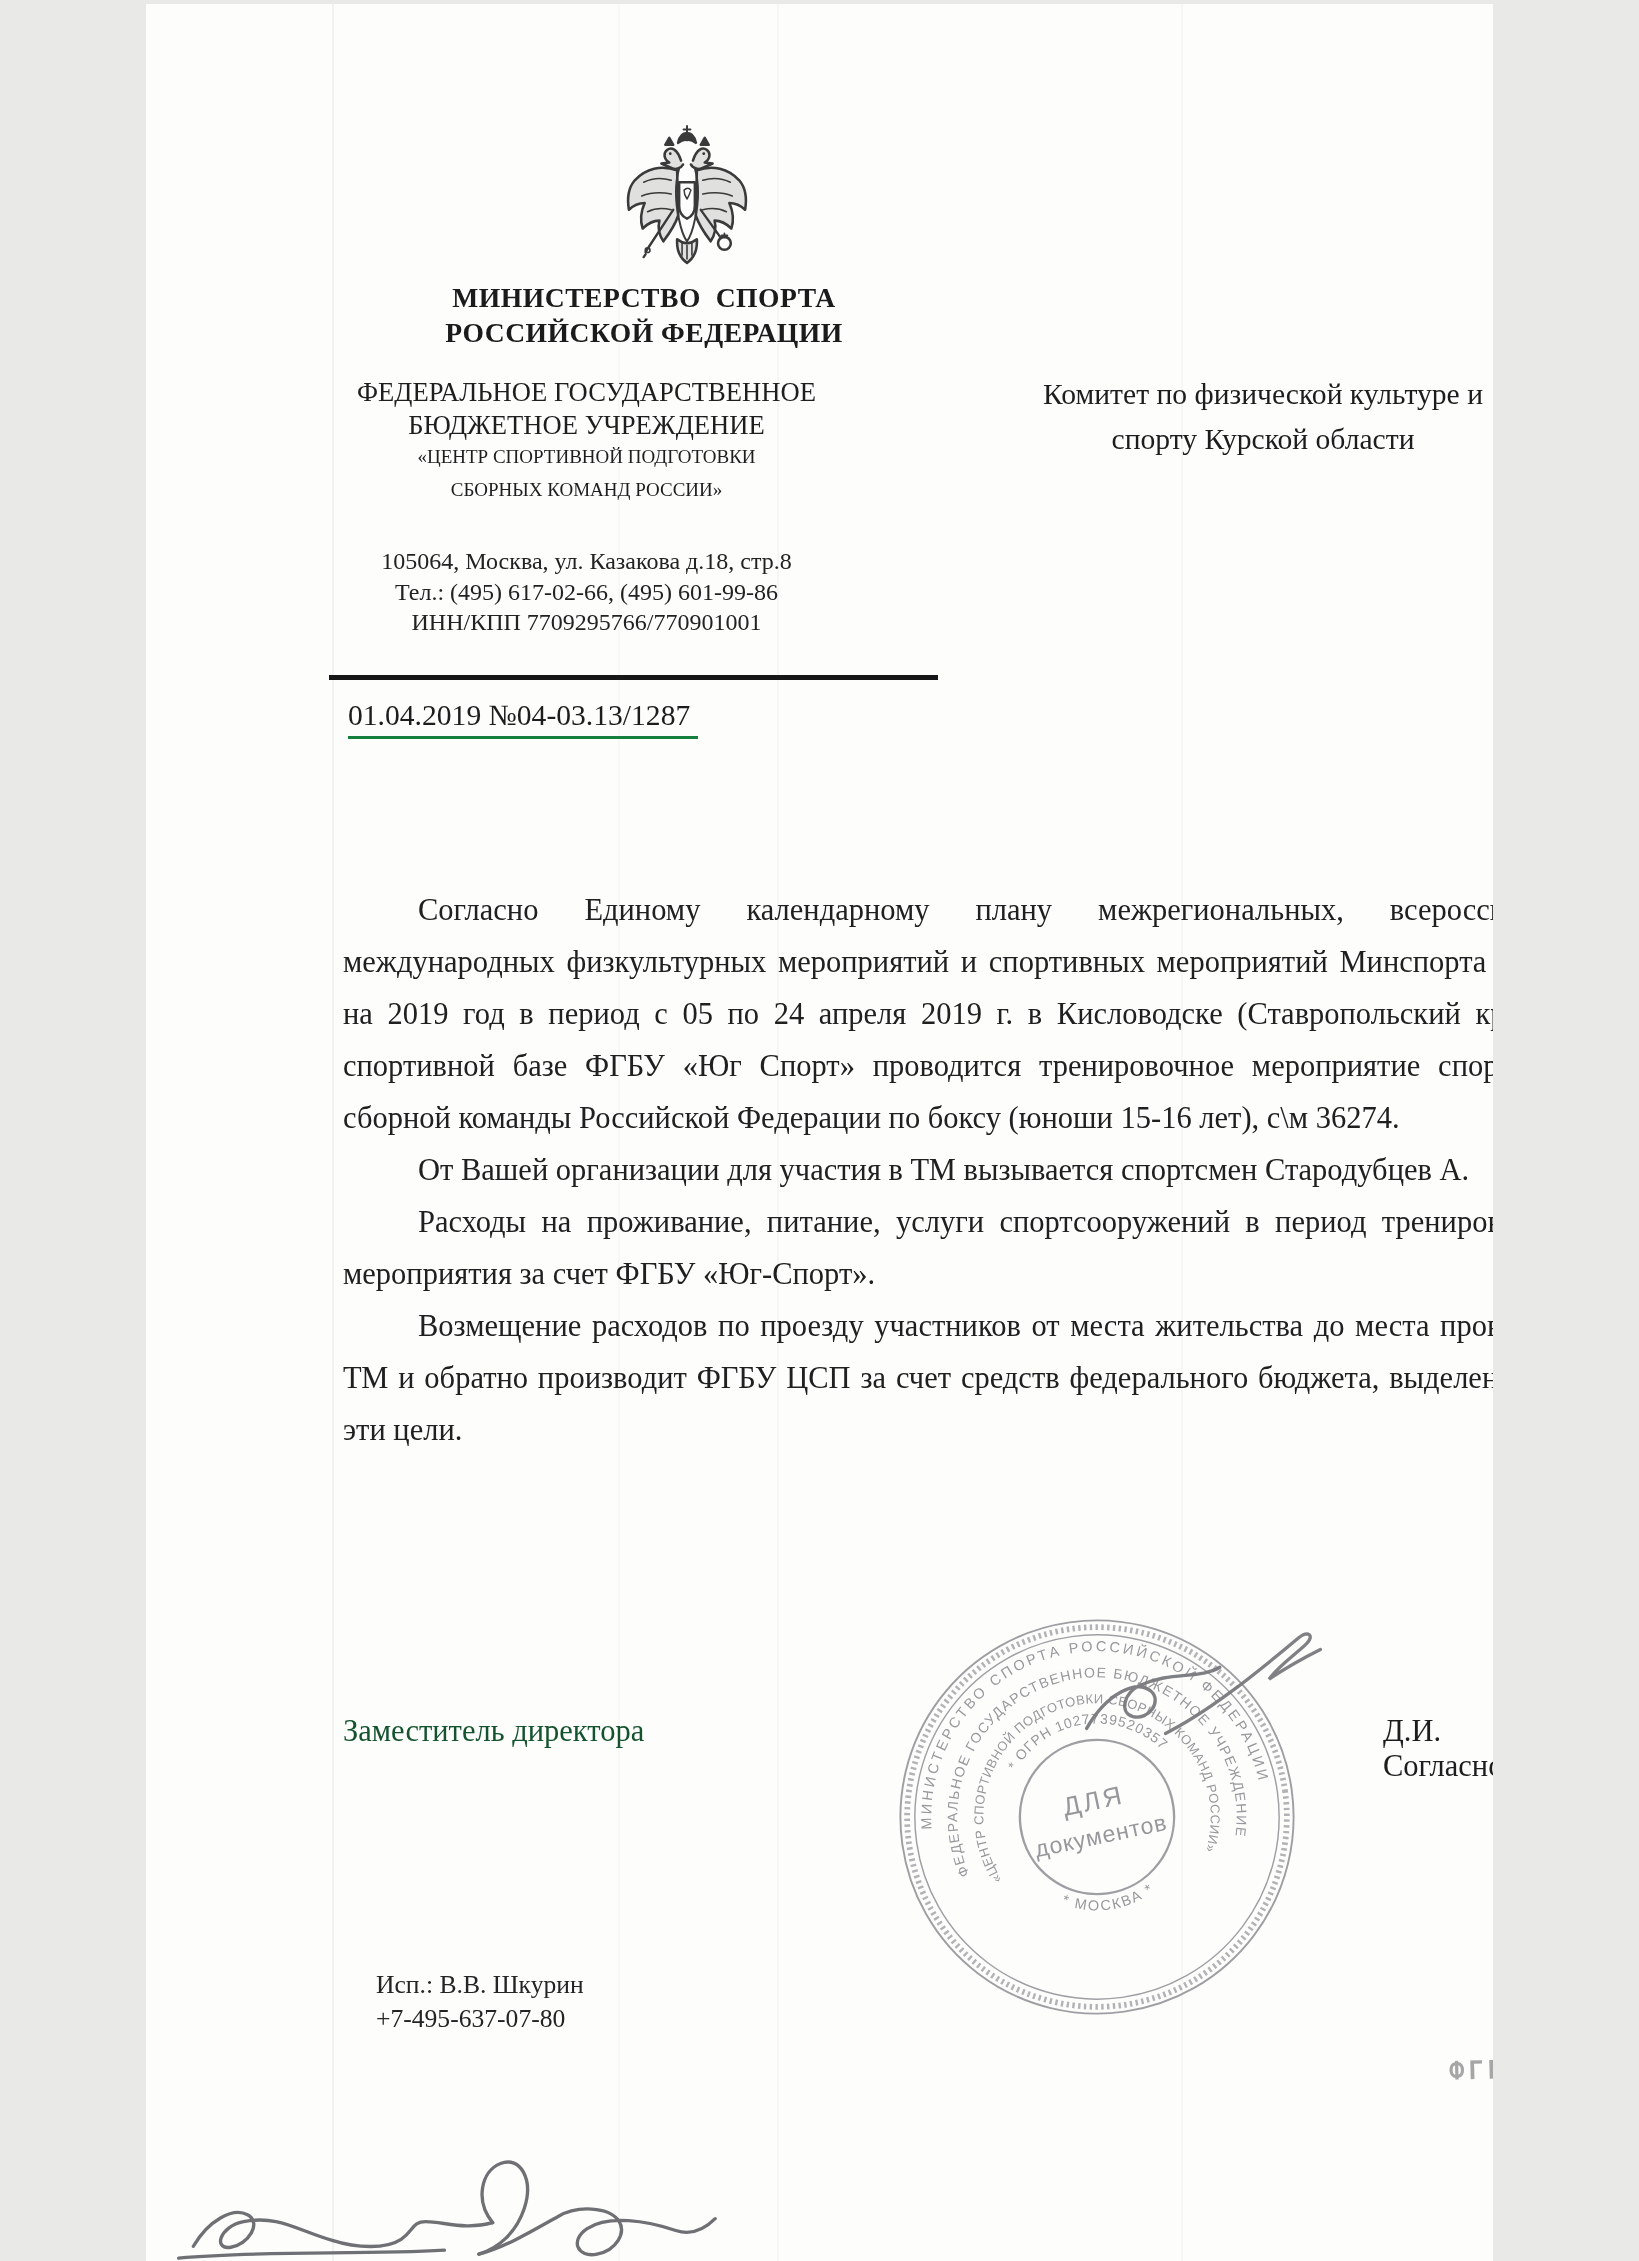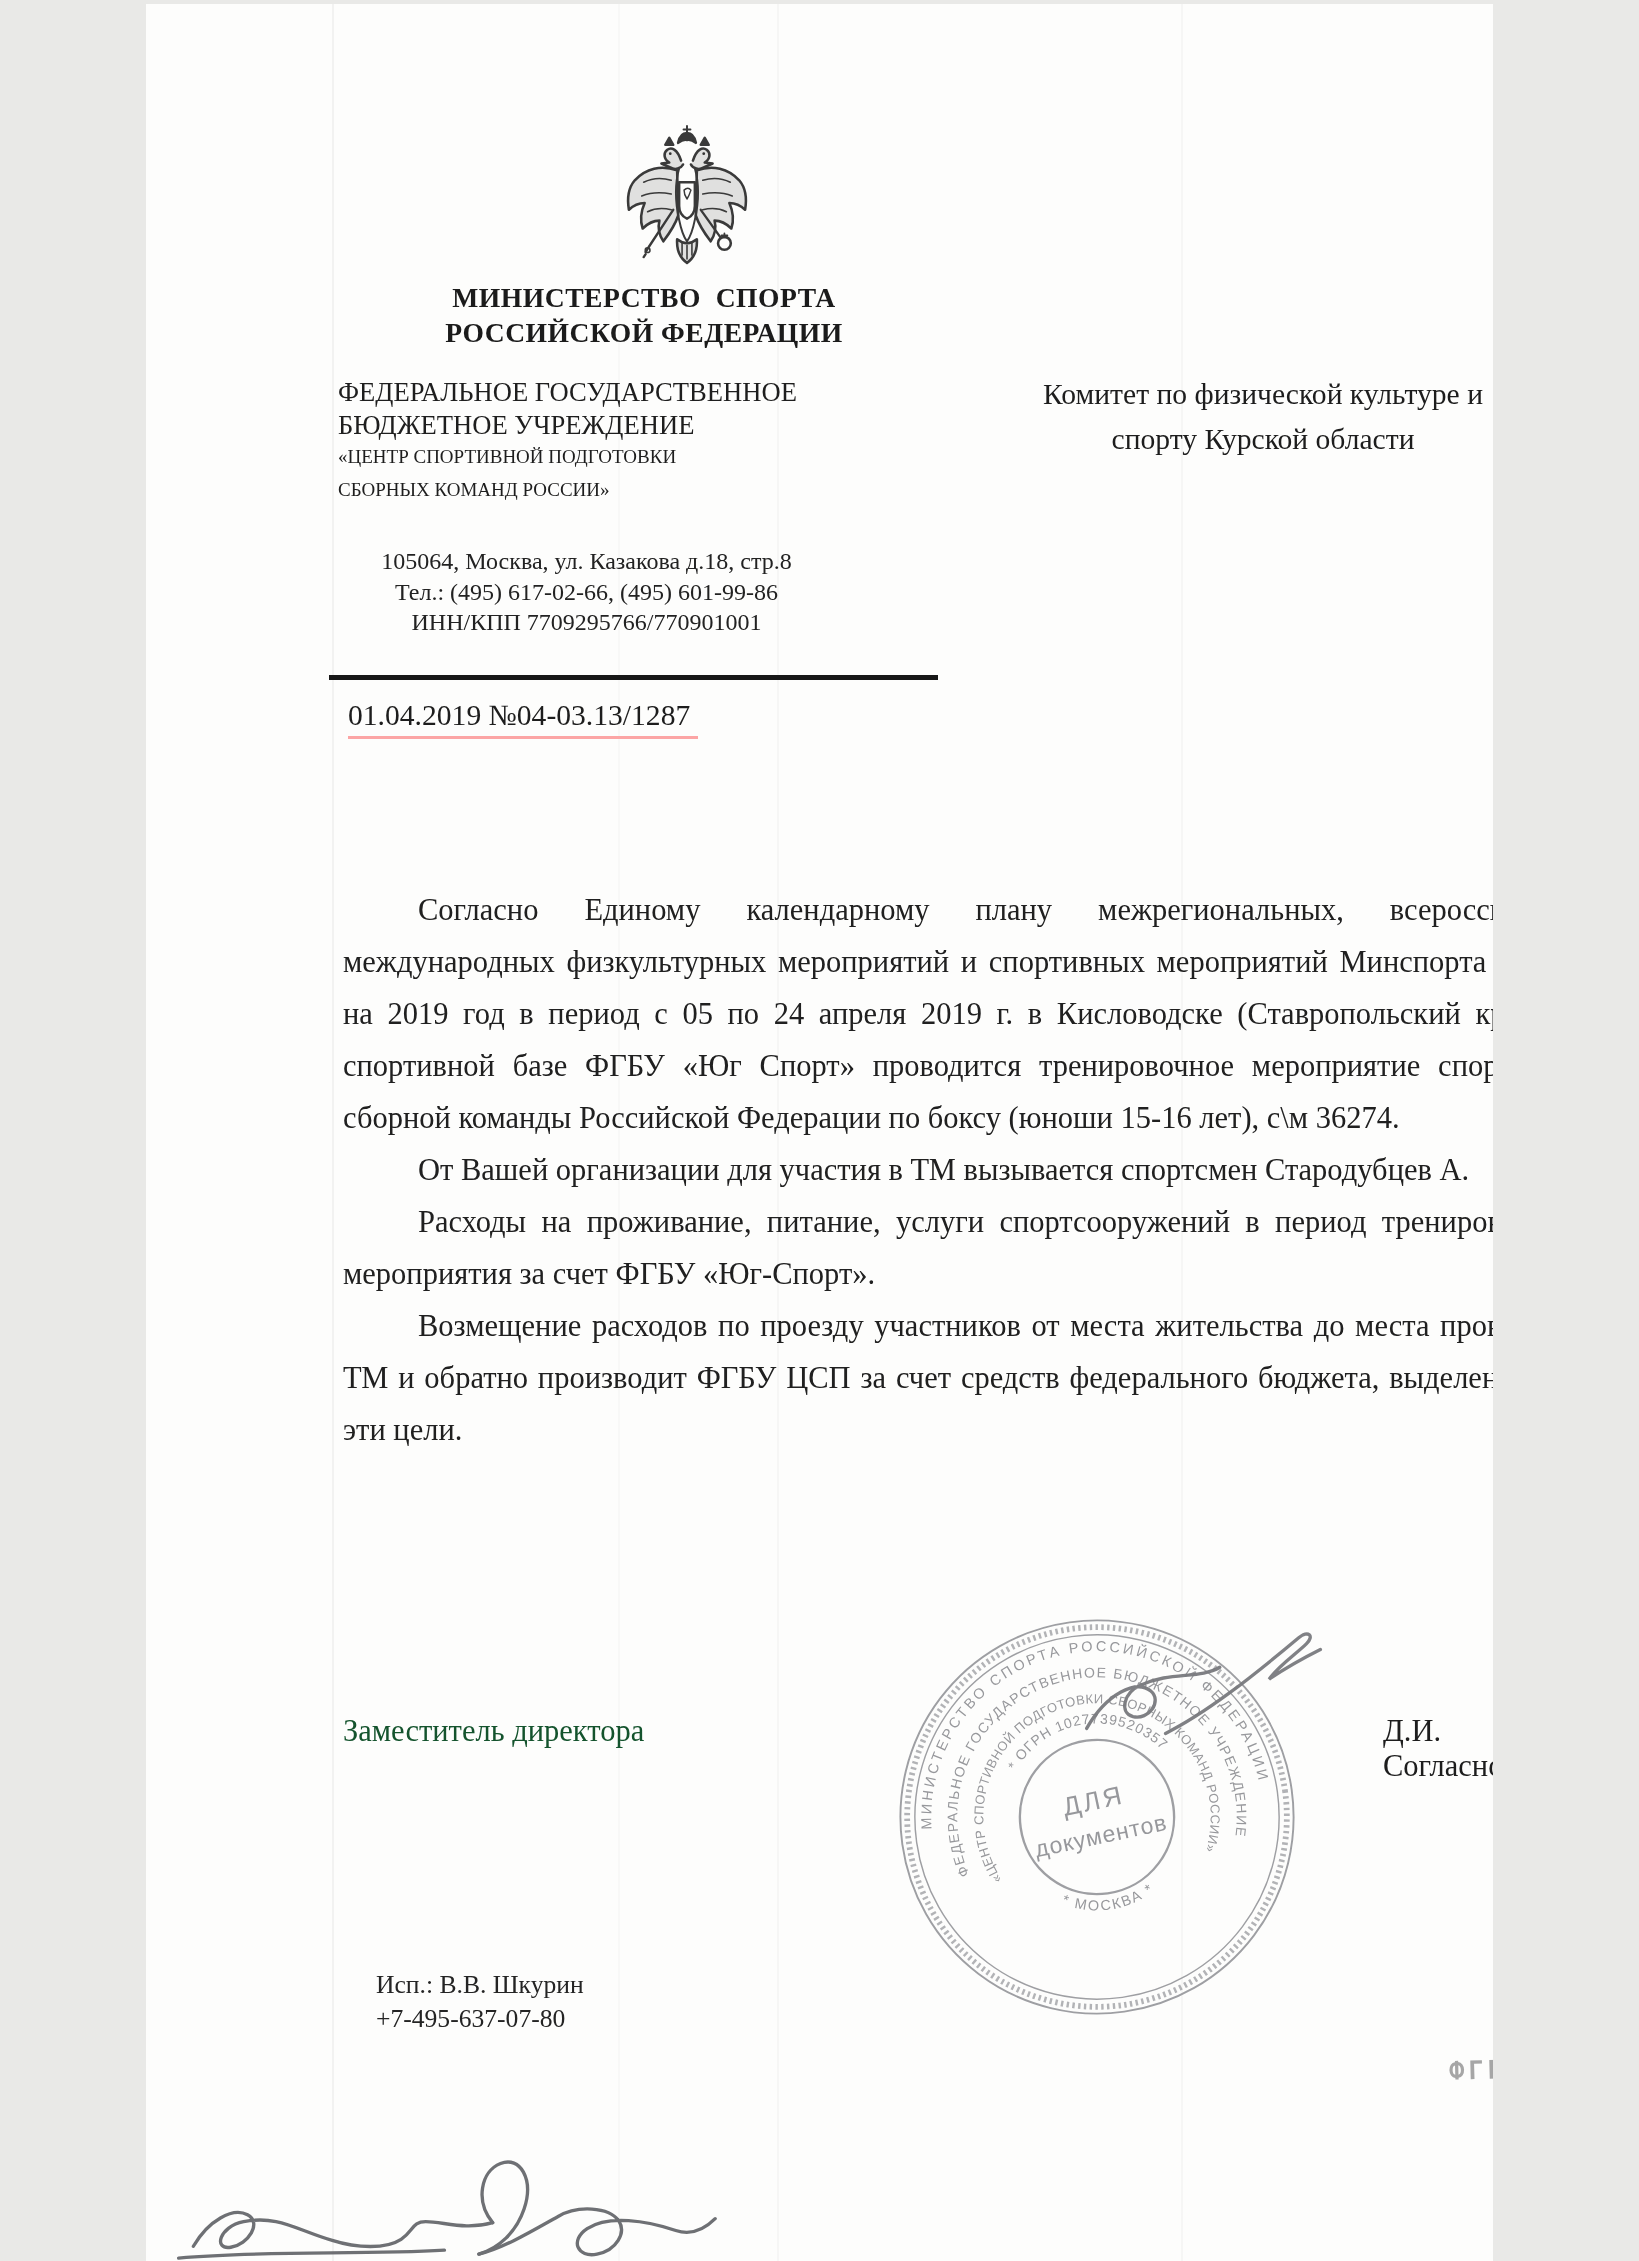--- a/index.html
+++ b/index.html
@@ -21,21 +21,21 @@
 
   .ministry {
     position:absolute; left:296px; top:276px; width:404px;
     font-size:27.6px; font-weight:bold; line-height:35px;
     letter-spacing:0.5px; color:#1b1b1b; text-align:center;
   }
   .ministry .l1 { white-space:pre-wrap; }
 
   .org {
     position:absolute; left:192px; top:372px; width:497px;
-    font-size:26.6px; line-height:32.5px; color:#1e1e1e; 
+    font-size:26.6px; line-height:32.5px; color:#1e1e1e; text-align:center;
   }
   .org .b { font-weight:normal; font-size:19px; }
 
   .addr {
     position:absolute; left:192px; top:542px; width:497px;
     font-size:24px; line-height:30.5px; color:#222; text-align:center;
   }
 
   .recipient {
     position:absolute; left:865px; top:368px; width:504px;
@@ -43,21 +43,21 @@
   }
 
   .rule {
     position:absolute; left:183px; top:671px; width:609px; height:4.9px;
     background:#171717;
   }
 
   .refline {
     position:absolute; left:202px; top:695px;
     font-size:29.6px; color:#1d1d1d;
-    border-bottom:3px solid #fca5a5; padding:0 7.9px 3.9px 0;
+    border-bottom:3px solid #15803d; padding:0 7.9px 3.9px 0;
   }
 
   .body-text {
     position:absolute; left:197px; top:880px; width:1247px;
     font-size:30.5px; line-height:52px; color:#202020;
     text-align:justify;
   }
   .body-text p { margin:0; text-indent:75px; }
 
   .sig-title { position:absolute; left:197px; top:1710px; font-size:30.5px; color:#14532d; }

